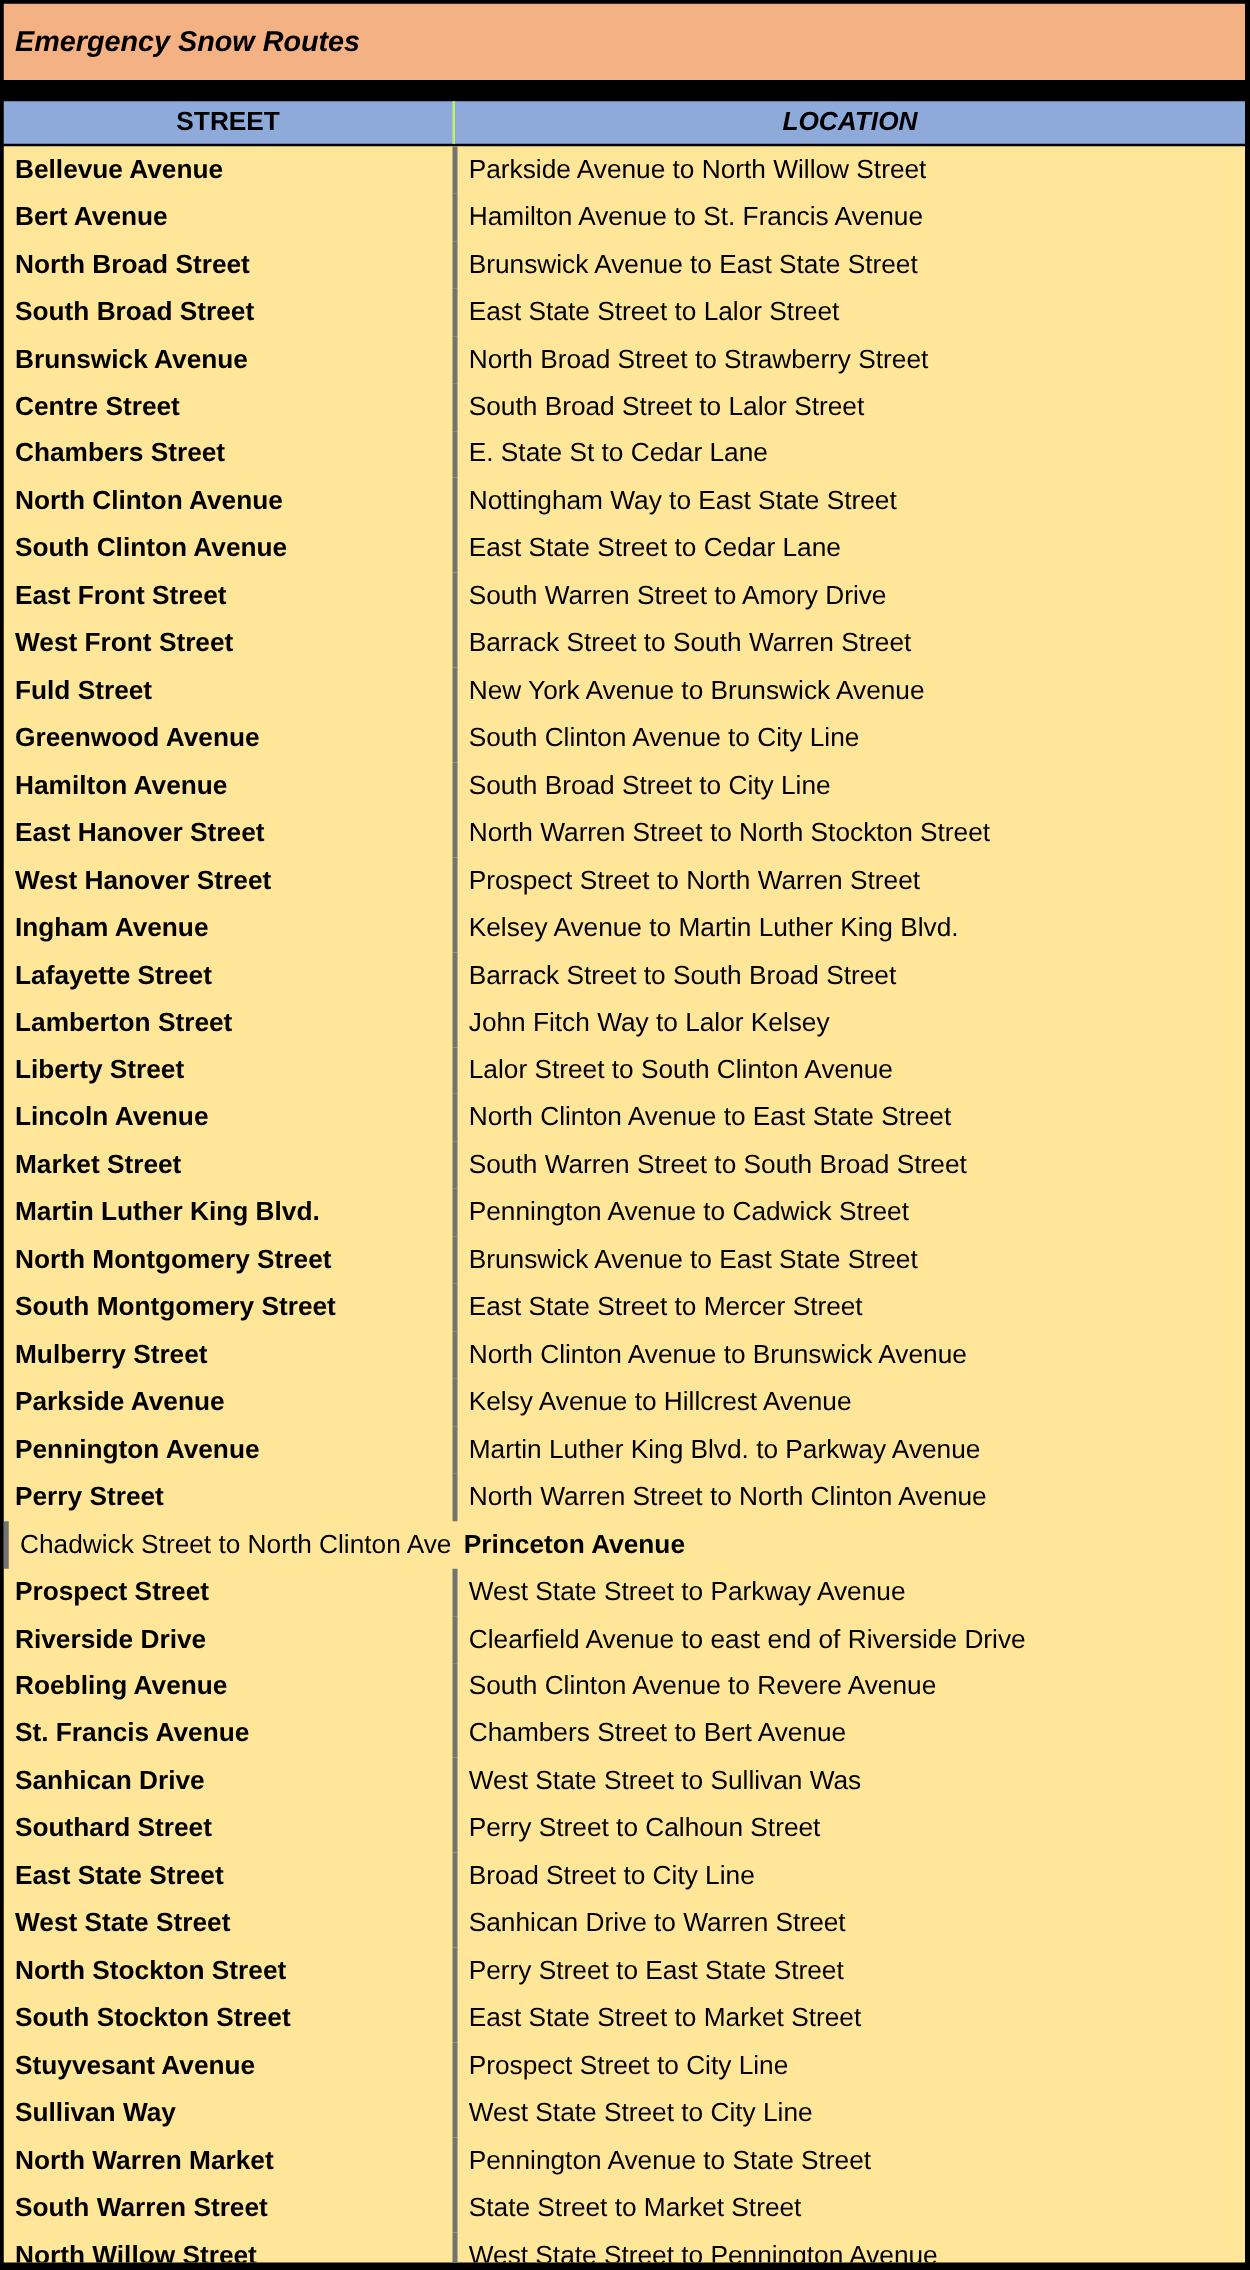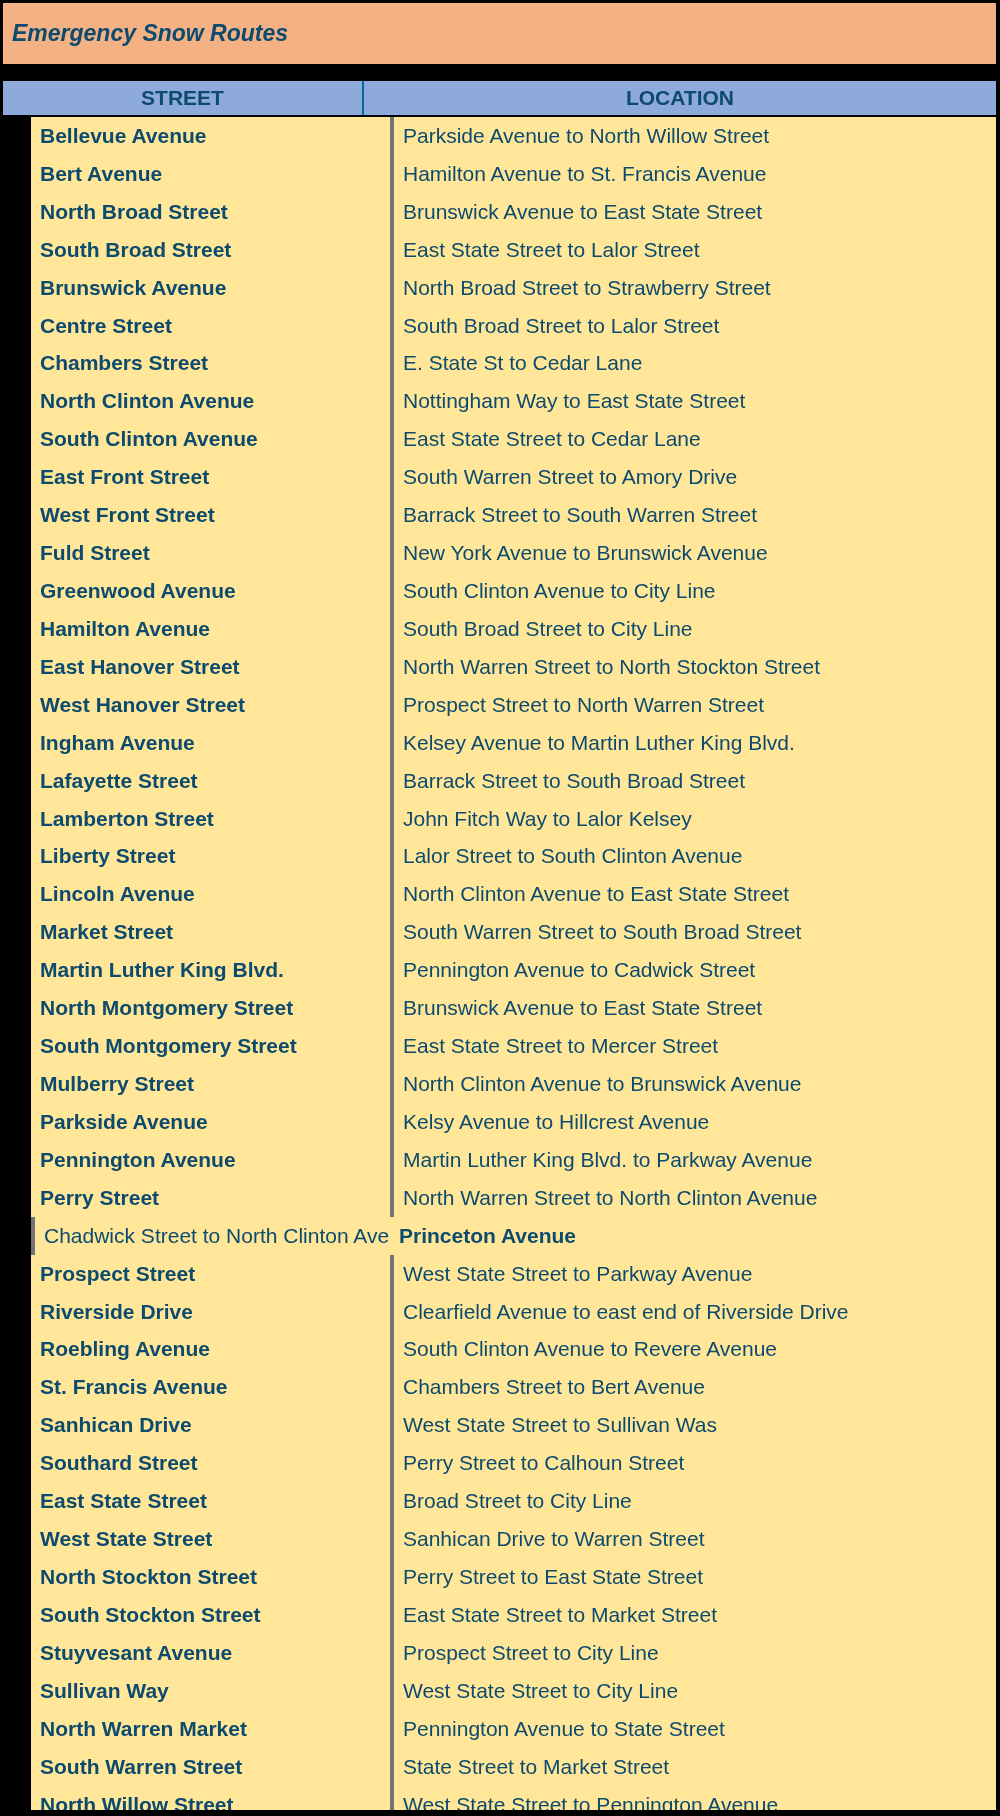--- a/index.html
+++ b/index.html
@@ -6,21 +6,21 @@
   * { box-sizing: border-box; }
 
   .snow-table {
     width: 1000px;
     height: 1816px;
     background: #000000;
     padding: 3px 4px 6px 3px;
     display: flex;
     flex-direction: column;
     font-family: "Liberation Sans", sans-serif;
-    color: #0c4a6e;
+    color: #000000;
   }
 
   .title-row {
     height: 61px;
     flex: 0 0 61px;
     display: flex;
     align-items: center;
     padding-left: 9px;
   }
   .title-row .title-text {
@@ -36,29 +36,28 @@
     display: grid;
     grid-template-columns: 359px 1fr;
   }
   .header-cell {
     display: flex;
     align-items: center;
     justify-content: center;
     font-size: 21px;
     font-weight: 700;
   }
-  .header-cell.loc { border-left: 2px solid #0369a1; }
+  .header-cell.loc { border-left: 2px solid #bef264; font-style: italic; }
 
   .body-rows {
     margin-top: 2px;
     flex: 1 1 auto;
     overflow: hidden;
     display: flex;
     flex-direction: column;
-    margin-left: 28px;
   }
   .table-row {
     flex: 0 0 37.93px;
     height: 37.93px;
     display: grid;
     grid-template-columns: 359px 1fr;
   }
   .cell {
     display: flex;
     align-items: center;

